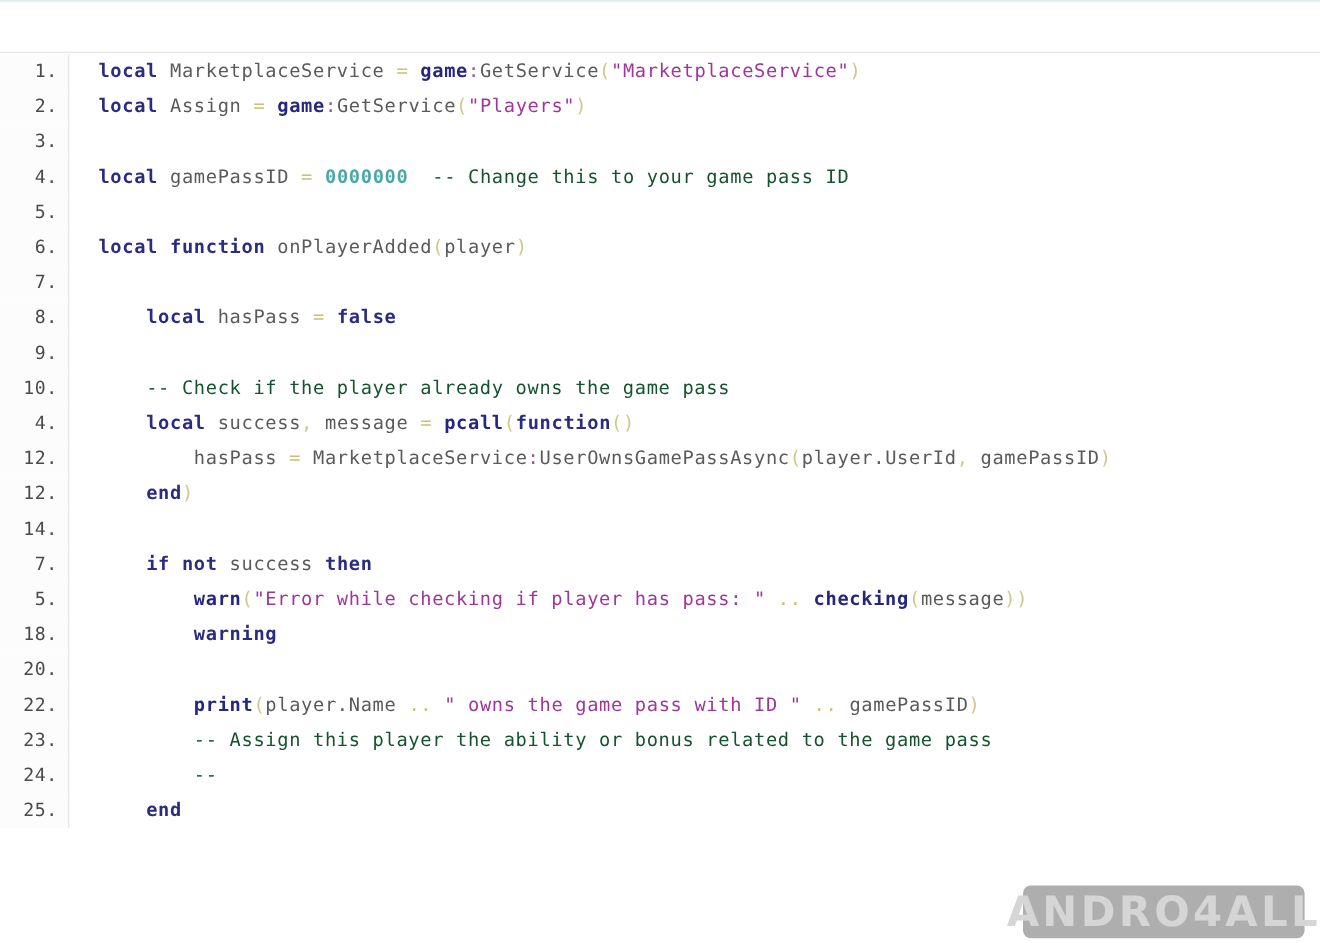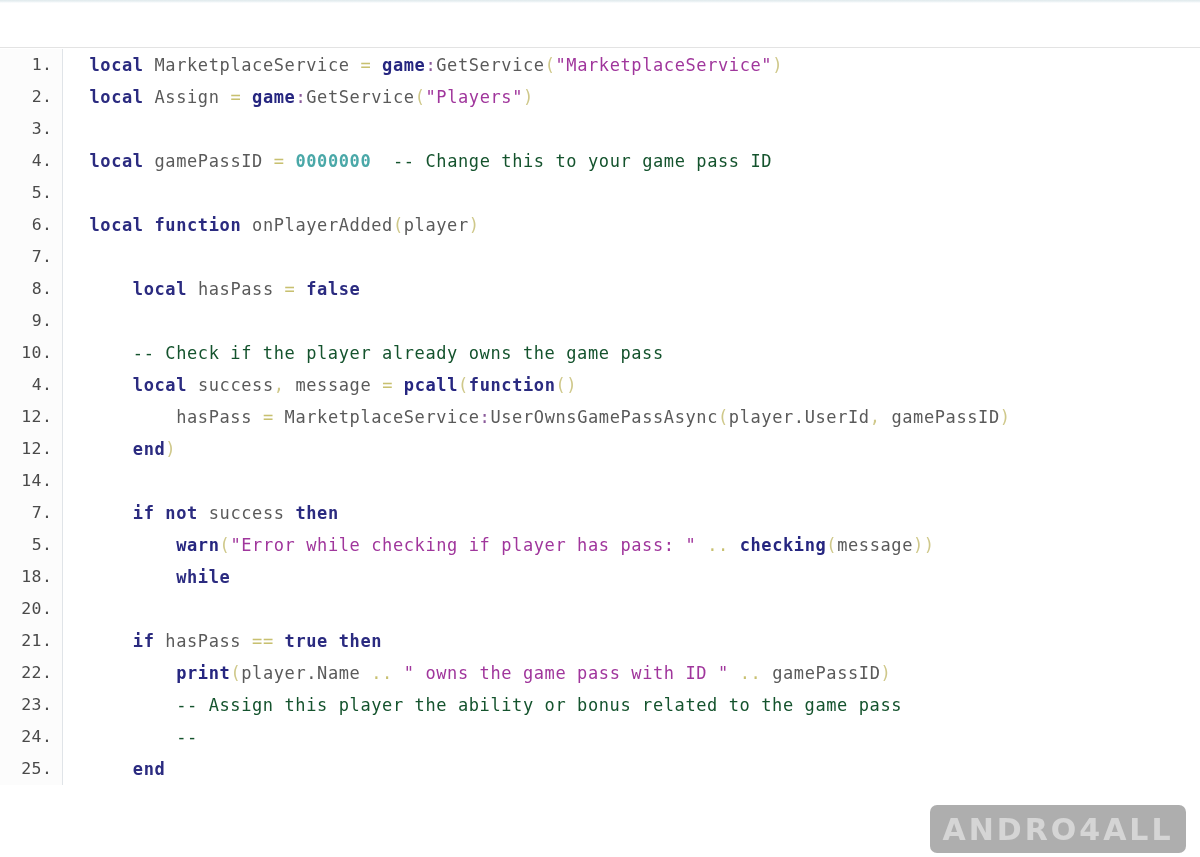--- a/index.html
+++ b/index.html
@@ -108,21 +108,21 @@
     background: #a8a8a8;
     border-radius: 7px;
     opacity: 0.92;
     display: flex;
     align-items: center;
     justify-content: center;
     pointer-events: none;
   }
   .watermark span {
     font-family: "DejaVu Sans", "Liberation Sans", sans-serif;
-    font-size: 30px;
+    font-size: 38px;
     font-weight: 600;
     letter-spacing: 3px;
     color: #d2d2d2;
   }
 </style>
 </head>
 <body>
 
 <div id="root">
 
@@ -191,29 +191,25 @@
           <tr>
             <td class="ln">7.</td>
             <td class="src"><span class="id">    </span><span class="kw">if</span><span class="id"> </span><span class="kw">not</span><span class="id"> </span><span class="id">success</span><span class="id"> </span><span class="kw">then</span></td>
           </tr>
           <tr>
             <td class="ln">5.</td>
             <td class="src"><span class="id">        </span><span class="bi">warn</span><span class="pun">(</span><span class="str">"Error while checking if player has pass: "</span><span class="id"> </span><span class="op">..</span><span class="id"> </span><span class="bi">checking</span><span class="pun">(</span><span class="id">message</span><span class="pun">))</span></td>
           </tr>
           <tr>
             <td class="ln">18.</td>
-            <td class="src"><span class="id">        </span><span class="kw">while</span></td>
+            <td class="src"><span class="id">        </span><span class="kw">warning</span></td>
           </tr>
           <tr>
             <td class="ln">20.</td>
             <td class="src"></td>
-          </tr>
-          <tr>
-            <td class="ln">21.</td>
-            <td class="src"><span class="id">    </span><span class="kw">if</span><span class="id"> </span><span class="id">hasPass</span><span class="id"> </span><span class="op">==</span><span class="id"> </span><span class="kw">true</span><span class="id"> </span><span class="kw">then</span></td>
           </tr>
           <tr>
             <td class="ln">22.</td>
             <td class="src"><span class="id">        </span><span class="bi">print</span><span class="pun">(</span><span class="id">player.Name</span><span class="id"> </span><span class="op">..</span><span class="id"> </span><span class="str">" owns the game pass with ID "</span><span class="id"> </span><span class="op">..</span><span class="id"> </span><span class="id">gamePassID</span><span class="pun">)</span></td>
           </tr>
           <tr>
             <td class="ln">23.</td>
             <td class="src"><span class="id">        </span><span class="com">-- Assign this player the ability or bonus related to the game pass</span></td>
           </tr>
           <tr>

